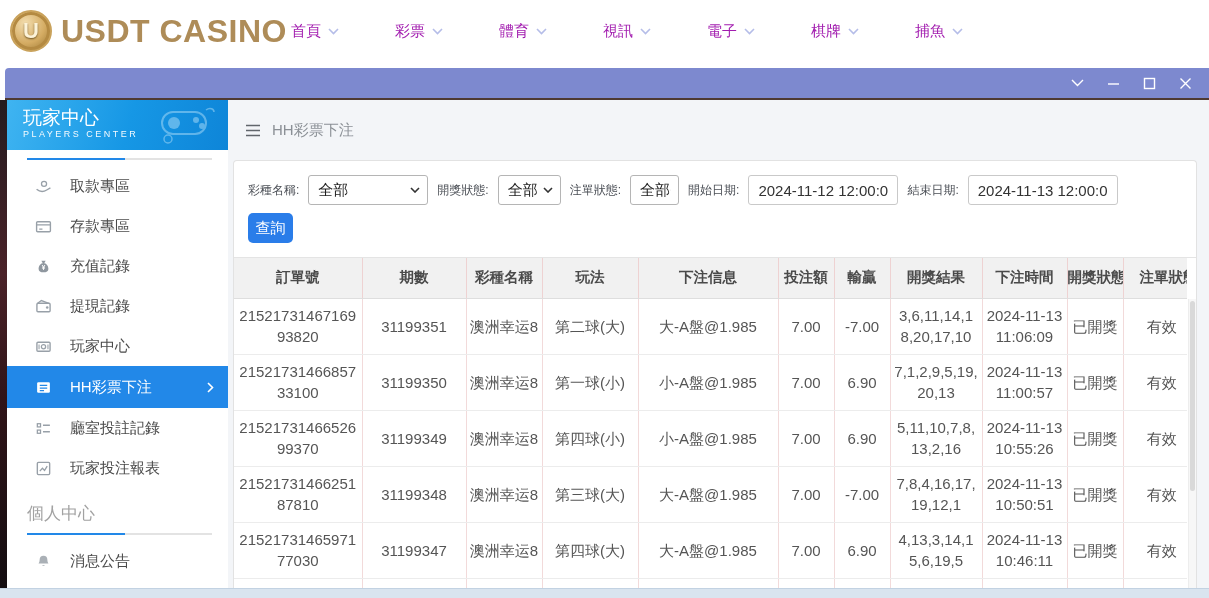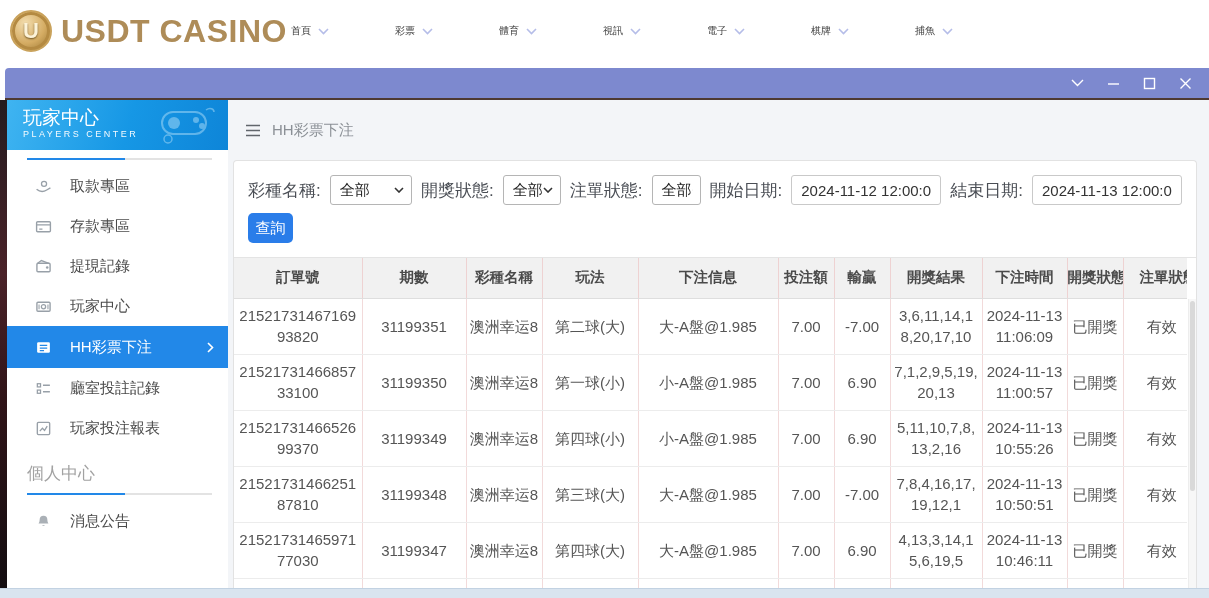--- a/index.html
+++ b/index.html
@@ -9,21 +9,21 @@
   
   .topnav { height:62px; background:#fff; display:flex; align-items:center; padding-left:10px; }
   .logo-wrap { display:flex; align-items:center; width:232px; flex:none; }
   .coin { width:42px; height:42px; border-radius:50%; flex:none;
     background:radial-gradient(circle at 35% 30%, #f3ddae, #d4ab62 55%, #93702f 100%);
     border:2px solid #c9a25b; display:flex; align-items:center; justify-content:center;
     box-shadow:inset 0 0 0 3px #b48a42; }
   .coin span { color:#fdf3d8; font-weight:bold; font-size:22px; text-shadow:0 1px 2px #6d5220; }
   .brand { margin-left:9px; font-size:32px; font-weight:bold; color:#ae8c58; letter-spacing:.5px; white-space:nowrap; }
   .nav-menu { display:flex; margin-left:49px; }
-  .nav-item { display:flex; align-items:center; gap:7px; width:104px; color:#404040; font-size:10px; cursor:pointer; }
+  .nav-item { display:flex; align-items:center; gap:7px; width:104px; color:#a21caf; font-size:15px; cursor:pointer; }
   .nav-item svg { flex:none; }
 
   
   .win-gap { height:6px; background:#fff; }
   .titlebar-row { height:30px; background:#fff; padding-left:5px; }
   .titlebar { height:30px; background:#7d89cf; border-radius:4px 0 0 0; display:flex; align-items:center;
     justify-content:flex-end; gap:21px; padding-right:16px; }
   .winbtn { width:15px; height:15px; display:flex; align-items:center; justify-content:center; cursor:pointer; }
   .dark-line { height:2px; background:#4e3a33; margin-left:5px; }
 
@@ -50,21 +50,21 @@
   .menu-item.active .chev-right { margin-left:auto; }
 
   
   .main { flex:1; background:#f3f5f8; display:flex; flex-direction:column; min-width:0; }
   .breadcrumb { height:60px; display:flex; align-items:center; padding-left:17px; gap:11px; }
   .bc-title { color:#8b9096; font-size:15px; }
   .card { flex:1; margin:0 12px 0 5px; background:#fff; border:1px solid #e2e2e2;
     border-bottom:none; border-radius:4px 4px 0 0; display:flex; flex-direction:column; overflow:hidden; }
   .filter-area { padding:14px 14px 14px 14px; }
   .filter-row { display:flex; align-items:center; gap:9px; white-space:nowrap; }
-  .f-label { font-size:17px; color:#4a4e55; }
+  .f-label { font-size:12px; color:#4a4e55; }
   .sel { height:30px; border:1px solid #b5b5b5; border-radius:3px; background:#fff; display:inline-flex;
     align-items:center; justify-content:space-between; padding:0 7px 0 9px; font-size:15px; color:#1f1f1f; cursor:pointer; }
   .sel-1 { width:120px; } .sel-2 { width:63px; } .sel-3 { width:49px; }
   .date-input { height:30px; width:150px; border:1px solid #c9c9c9; border-radius:3px; padding:0 9px;
     font-size:15px; color:#333; font-family:inherit; background:#fff; }
   .query-btn { margin-top:8px; width:45px; height:30px; background:#2a7de9; border:none; border-radius:5px;
     color:#fff; font-size:15px; cursor:pointer; font-family:inherit; }
 
   
   .table-zone { position:relative; border-top:1px solid #e4e4e4; flex:1; }
@@ -197,20 +197,30 @@
           <span>取款專區</span>
         </div>
         <div class="menu-item">
           <span class="mi-icon">
             <svg width="17" height="17" viewBox="0 0 16 16">
                 <rect x="1.5" y="3.5" width="13" height="9.5" rx="1" fill="none" stroke="#98a0a8" stroke-width="1.3"></rect>
                 <path d="M1.5 6.5h13M4 10.5h3" stroke="#98a0a8" stroke-width="1.2"></path>
               </svg>
           </span>
           <span>存款專區</span>
+        </div>
+        <div class="menu-item">
+          <span class="mi-icon">
+            <svg width="17" height="17" viewBox="0 0 16 16">
+                <path d="M6 2.5h4l-1.2 2.2H7.2z" fill="#8f979f"></path>
+                <path d="M8 4.7c-2.8 0-4.6 3-4.6 5.6 0 2 1.8 3.2 4.6 3.2s4.6-1.2 4.6-3.2c0-2.6-1.8-5.6-4.6-5.6z" fill="#8f979f"></path>
+                <text x="8" y="11" font-size="6" fill="#fff" text-anchor="middle" font-weight="bold">¥</text>
+              </svg>
+          </span>
+          <span>充值記錄</span>
         </div>
         <div class="menu-item">
           <span class="mi-icon">
             <svg width="17" height="17" viewBox="0 0 16 16">
                 <rect x="1.8" y="5" width="12.4" height="8" rx="1" fill="none" stroke="#98a0a8" stroke-width="1.3"></rect>
                 <path d="M2.5 5l3.5-2.6L13 5" fill="none" stroke="#98a0a8" stroke-width="1.2"></path>
                 <circle cx="11.5" cy="9" r="1.2" fill="#98a0a8"></circle>
               </svg>
           </span>
           <span>提現記錄</span>

